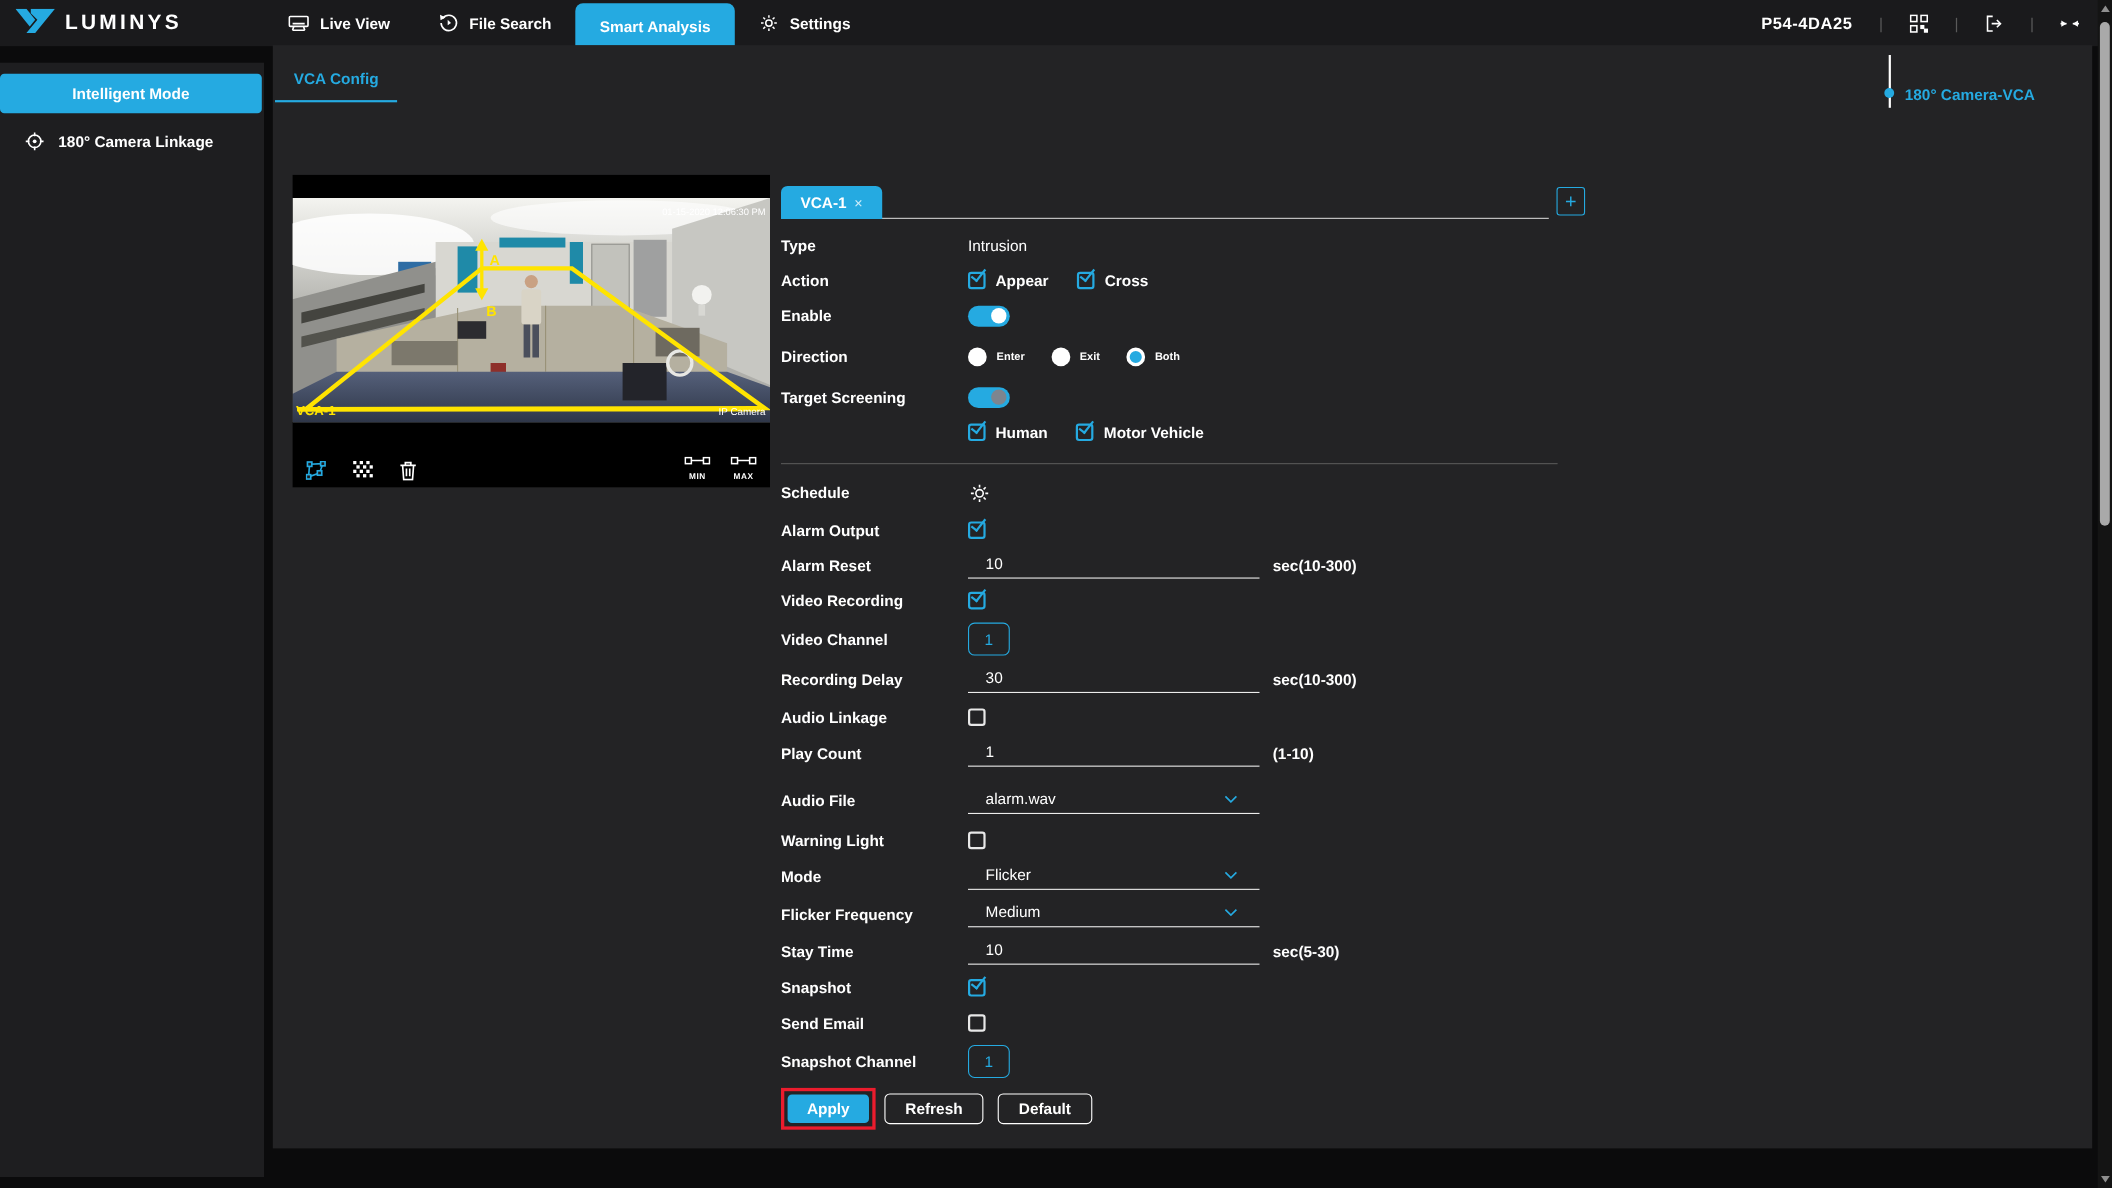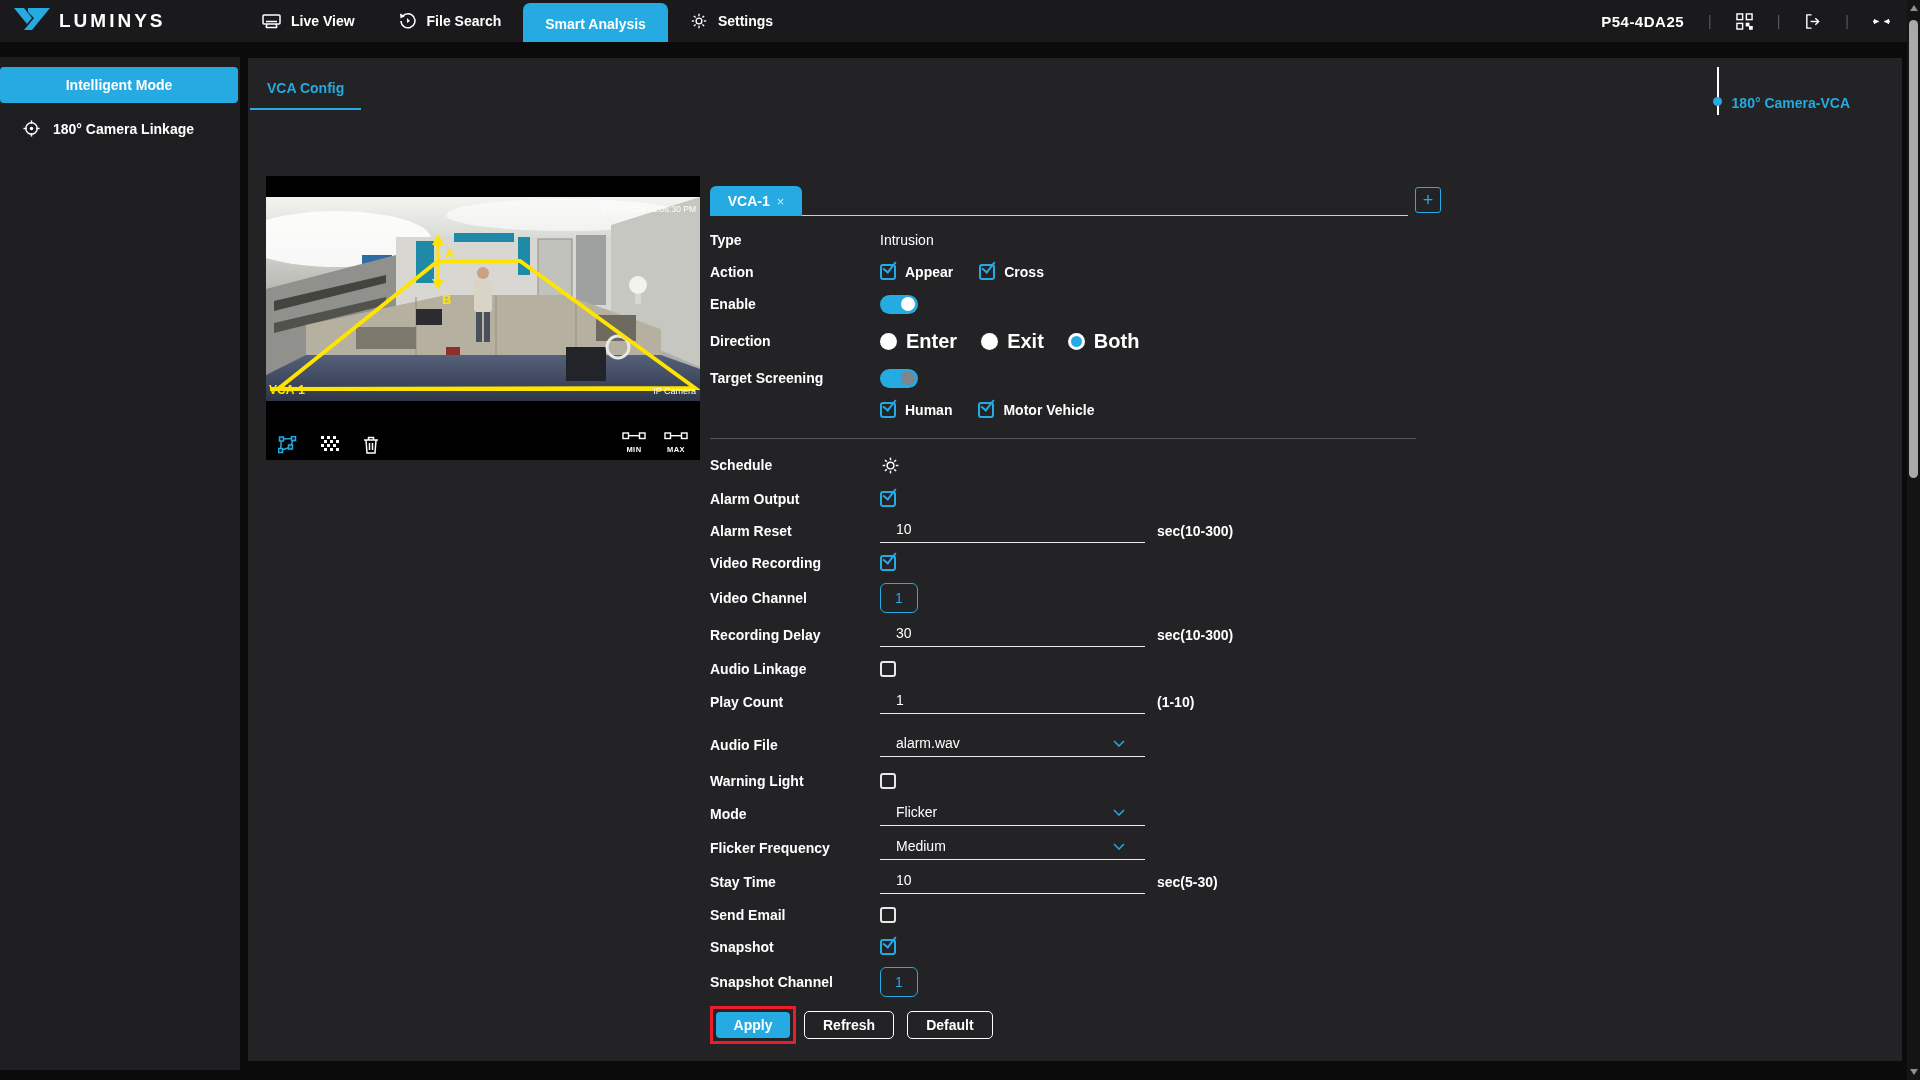--- a/index.html
+++ b/index.html
@@ -29,21 +29,21 @@
 
   
   .sidebar { position:absolute; left:0; top:57px; width:240px; height:1013px; background:#1e1e20; }
   .mode-btn { position:absolute; left:0; top:10px; width:238px; height:36px; background:#25aae1;
               border:none; border-radius:4px; color:#fff; font-size:14px; font-weight:bold;
               font-family:inherit; cursor:pointer; }
   .side-item { position:absolute; left:22px; top:62px; display:flex; align-items:center; gap:12px; cursor:pointer; }
   .side-item span { font-size:14px; font-weight:600; }
 
   
-  .content { position:absolute; left:248px; top:58px; width:1654px; height:1003px; background:#232325; }
+  .content { position:absolute; left:248px; top:41px; width:1654px; height:1003px; background:#232325; }
   .vca-config-tab { position:absolute; left:2px; top:20px; padding:2px 17px 12px;
                     color:#25aae1; font-size:14px; font-weight:600; border-bottom:2px solid #25aae1; cursor:pointer; }
   .camera-vca { position:absolute; right:52px; top:5px; height:52px; display:flex; align-items:flex-end; }
   .mini-slider { width:2px; height:48px; background:#fff; position:relative; margin-right:13px; cursor:pointer; }
   .mini-slider .dot { position:absolute; left:-3.5px; top:30px; width:9px; height:9px; border-radius:50%; background:#25aae1; }
   .camera-vca .cam-label { color:#25aae1; font-size:14px; font-weight:600; margin-bottom:4px; }
 
   
   .preview { position:absolute; left:18px; top:118px; width:434px; height:284px; background:#000; }
   .preview svg.scene { position:absolute; left:0; top:21px; }
@@ -80,21 +80,21 @@
   .cb { width:16px; height:16px; border:2px solid #e8e8e8; border-radius:3px; position:relative; cursor:pointer; flex:none; }
   .cb.on { border-color:#25aae1; }
   .cb.on::after { content:''; position:absolute; left:4px; top:-7px; width:5px; height:12px;
                   border:solid #25aae1; border-width:0 2.5px 2.5px 0; transform:rotate(38deg); }
   .cb-item { display:flex; align-items:center; margin-right:26px; }
   .cb-item span { font-size:14px; font-weight:600; margin-left:9px; }
 
   .radio-item { display:flex; align-items:center; margin-right:24px; cursor:pointer; }
   .radio { width:17px; height:17px; border-radius:50%; background:#fff; flex:none; }
   .radio.sel { width:17px; height:17px; background:#25aae1; border:3px solid #fff; }
-  .radio-item span { font-size:20px; font-weight:600; margin-left:9px; }
+  .radio-item span { font-size:10px; font-weight:600; margin-left:9px; }
 
   .uinput { width:265px; background:transparent; border:none; border-bottom:1px solid #ececec;
             color:#fff; font-size:14px; font-family:inherit; padding:2px 0 5px 16px; }
   .hint { font-size:14px; font-weight:600; margin-left:12px; }
   .usel { width:265px; border-bottom:1px solid #ececec; display:flex; align-items:center;
           justify-content:space-between; padding:2px 20px 5px 16px; cursor:pointer; }
   .usel .val { font-size:14px; }
 
   .chan-btn { min-width:38px; height:30px; background:transparent; border:1.5px solid #25aae1; border-radius:6px;
               color:#25aae1; font-size:14px; font-family:inherit; cursor:pointer; }
@@ -487,27 +487,27 @@
       </div>
     </div>
 
     <div class="row h34">
       <span class="lbl">Stay Time</span>
       <input class="uinput" value="10" style="">
       <span class="hint">sec(5-30)</span>
     </div>
 
     <div class="row">
+      <span class="lbl">Snapshot</span>
+      <div class="cb on"></div>
+    </div>
+
+    <div class="row">
       <span class="lbl">Send Email</span>
       <div class="cb"></div>
-    </div>
-
-    <div class="row">
-      <span class="lbl">Snapshot</span>
-      <div class="cb on"></div>
     </div>
 
     <div class="row h38">
       <span class="lbl">Snapshot Channel</span>
       <button class="chan-btn">1</button>
     </div>
 
     <div class="btn-row mt6">
       <div class="apply-wrap">
         <button class="btn-apply">Apply</button>

